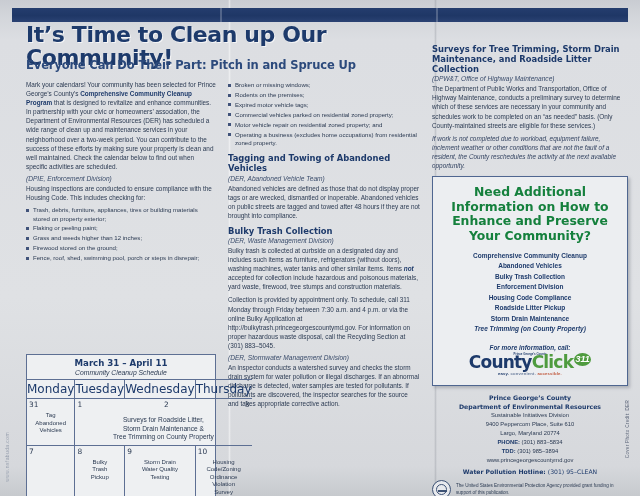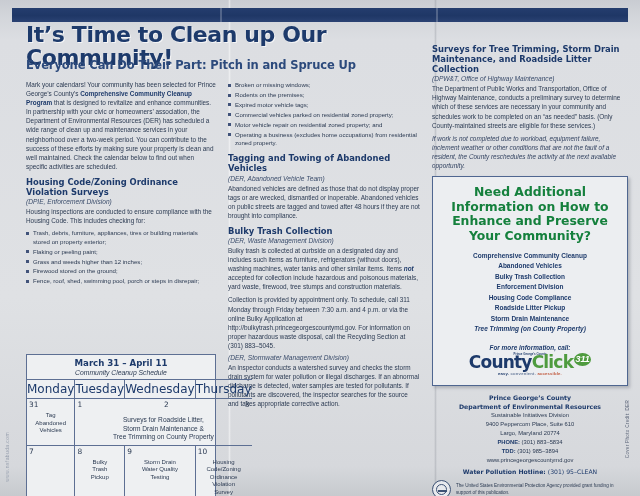--- a/index.html
+++ b/index.html
@@ -181,21 +181,20 @@
 </div>
 
 <div class="page">
 
   <div class="headline">It’s Time to Clean up Our Community!</div>
   <div class="subhead">Everyone Can Do Their Part:  Pitch in and Spruce Up</div>
 
   <div class="body-col" id="c1">
     <p class="b">Mark your calendars! Your community has been selected for Prince George’s County’s <b>Comprehensive Community Cleanup Program</b> that is designed to revitalize and enhance communities. In partnership with your civic or homeowners’ association, the Department of Environmental Resources (DER) has scheduled a wide range of clean up and maintenance services in your neighborhood over a two-week period. You can contribute to the success of these efforts by making sure your property is clean and well maintained. Check the calendar below to find out when specific activities are scheduled.</p>
 
-    <h3 class="sec">Housing Code/Zoning Ordinance Violation Surveys</h3>
     <div class="sub-it">(DPIE, Enforcement Division)</div>
     <p class="b">Housing inspections are conducted to ensure compliance with the Housing Code. This includes checking for:</p>
     <ul class="bl">
         <li>Trash, debris, furniture, appliances, tires or building materials stored on property exterior;</li>
         <li>Flaking or peeling paint;</li>
         <li>Grass and weeds higher than 12 inches;</li>
         <li>Firewood stored on the ground;</li>
         <li>Fence, roof, shed, swimming pool, porch or steps in disrepair;</li>
       </ul>
   </div>

